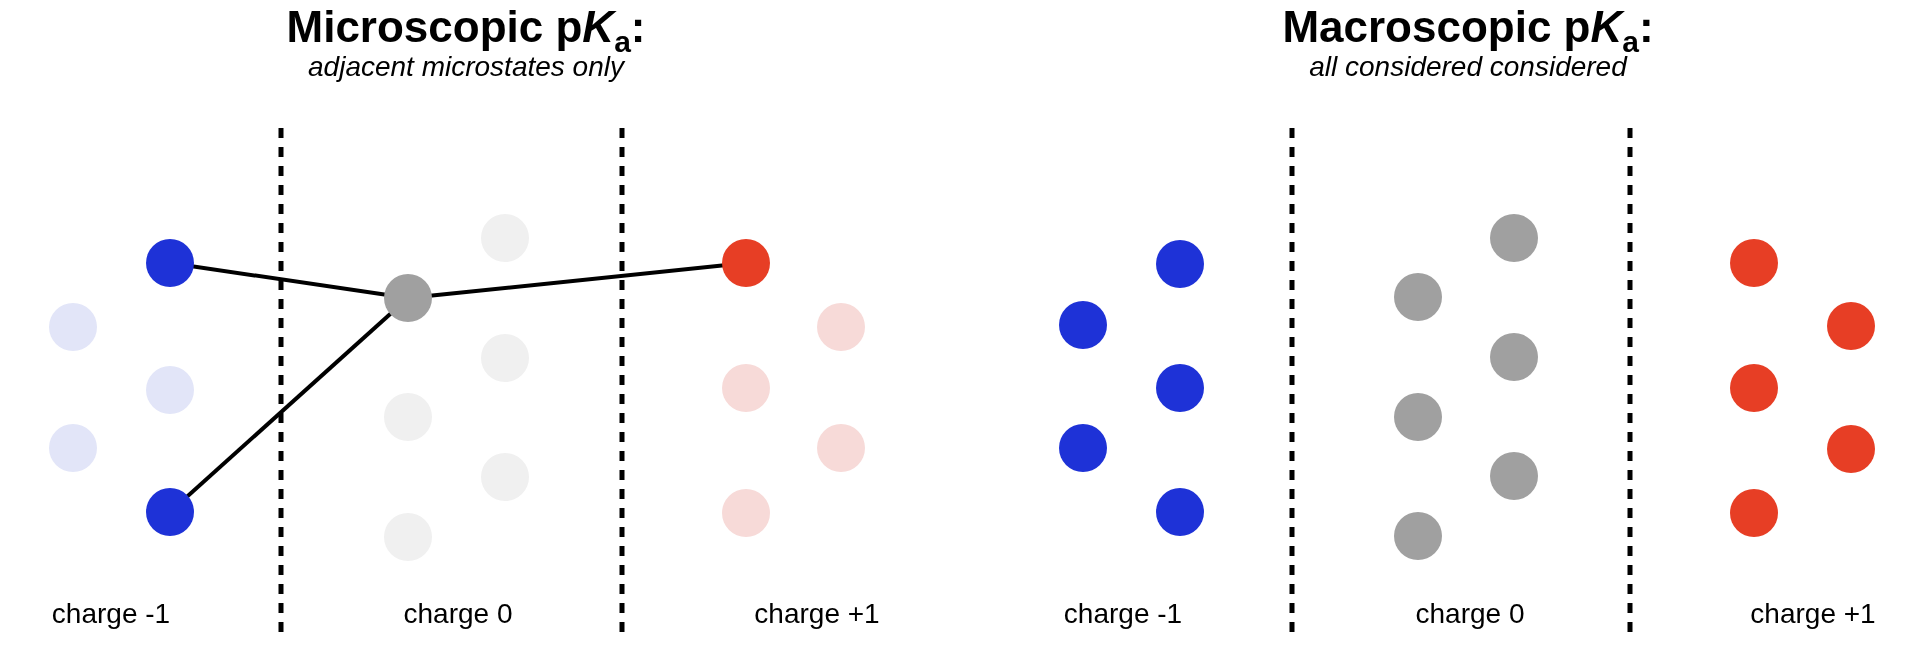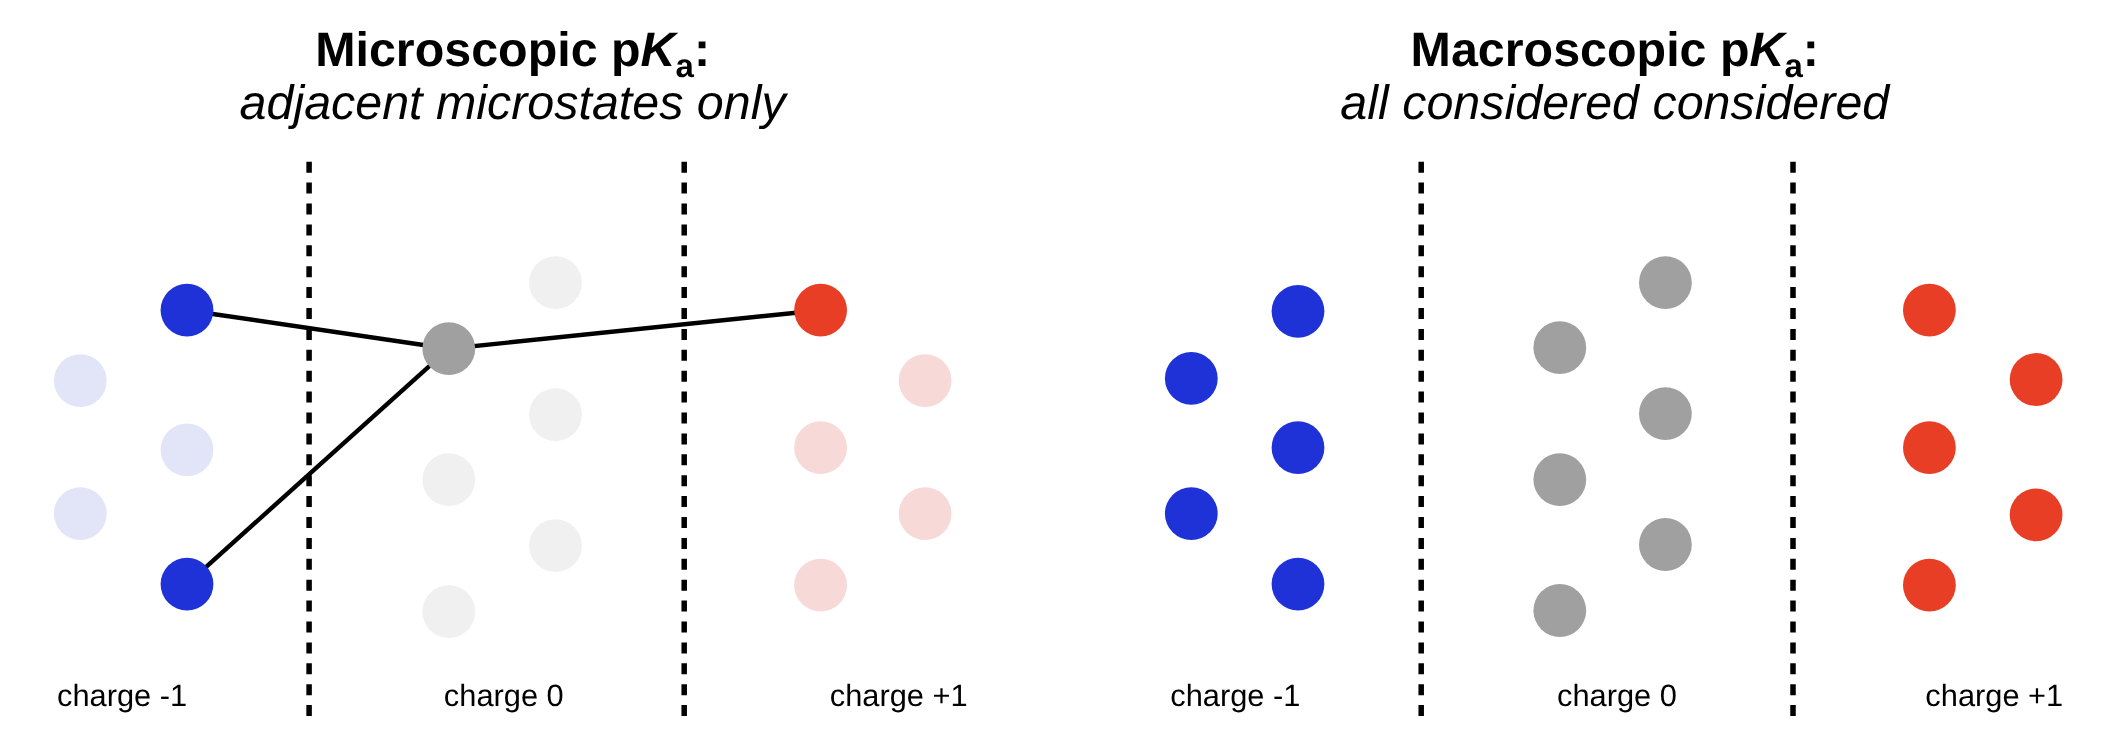--- a/index.html
+++ b/index.html
@@ -2,21 +2,20 @@
 <html><head>
 <meta charset="utf-8">
 <style>
   html,body{margin:0;padding:0;background:#ffffff;}
   #figure{
     position:relative;
     width:1928px;height:632px;
     background:#ffffff;
     font-family:"Liberation Sans", sans-serif;
     overflow:hidden;
-    margin-top:19px;
   }
   .title-block{
     position:absolute;
     top:4px;
     transform:translateX(-50%);
     text-align:center;
     white-space:nowrap;
     color:#000;
   }
   .title-block .title{
@@ -31,21 +30,21 @@
   .title-block .title sub{
     font-size:30px;
     font-weight:bold;
     font-style:normal;
     vertical-align:baseline;
     position:relative;
     top:10px;
     line-height:0;
   }
   .title-block .subtitle{
-    font-size:44px;
+    font-size:28px;
     font-style:italic;
     font-weight:normal;
     line-height:1.05;
     margin-top:2px;
   }
   .charge-label{
     position:absolute;
     top:598px;
     transform:translateX(-50%);
     font-size:28px;

